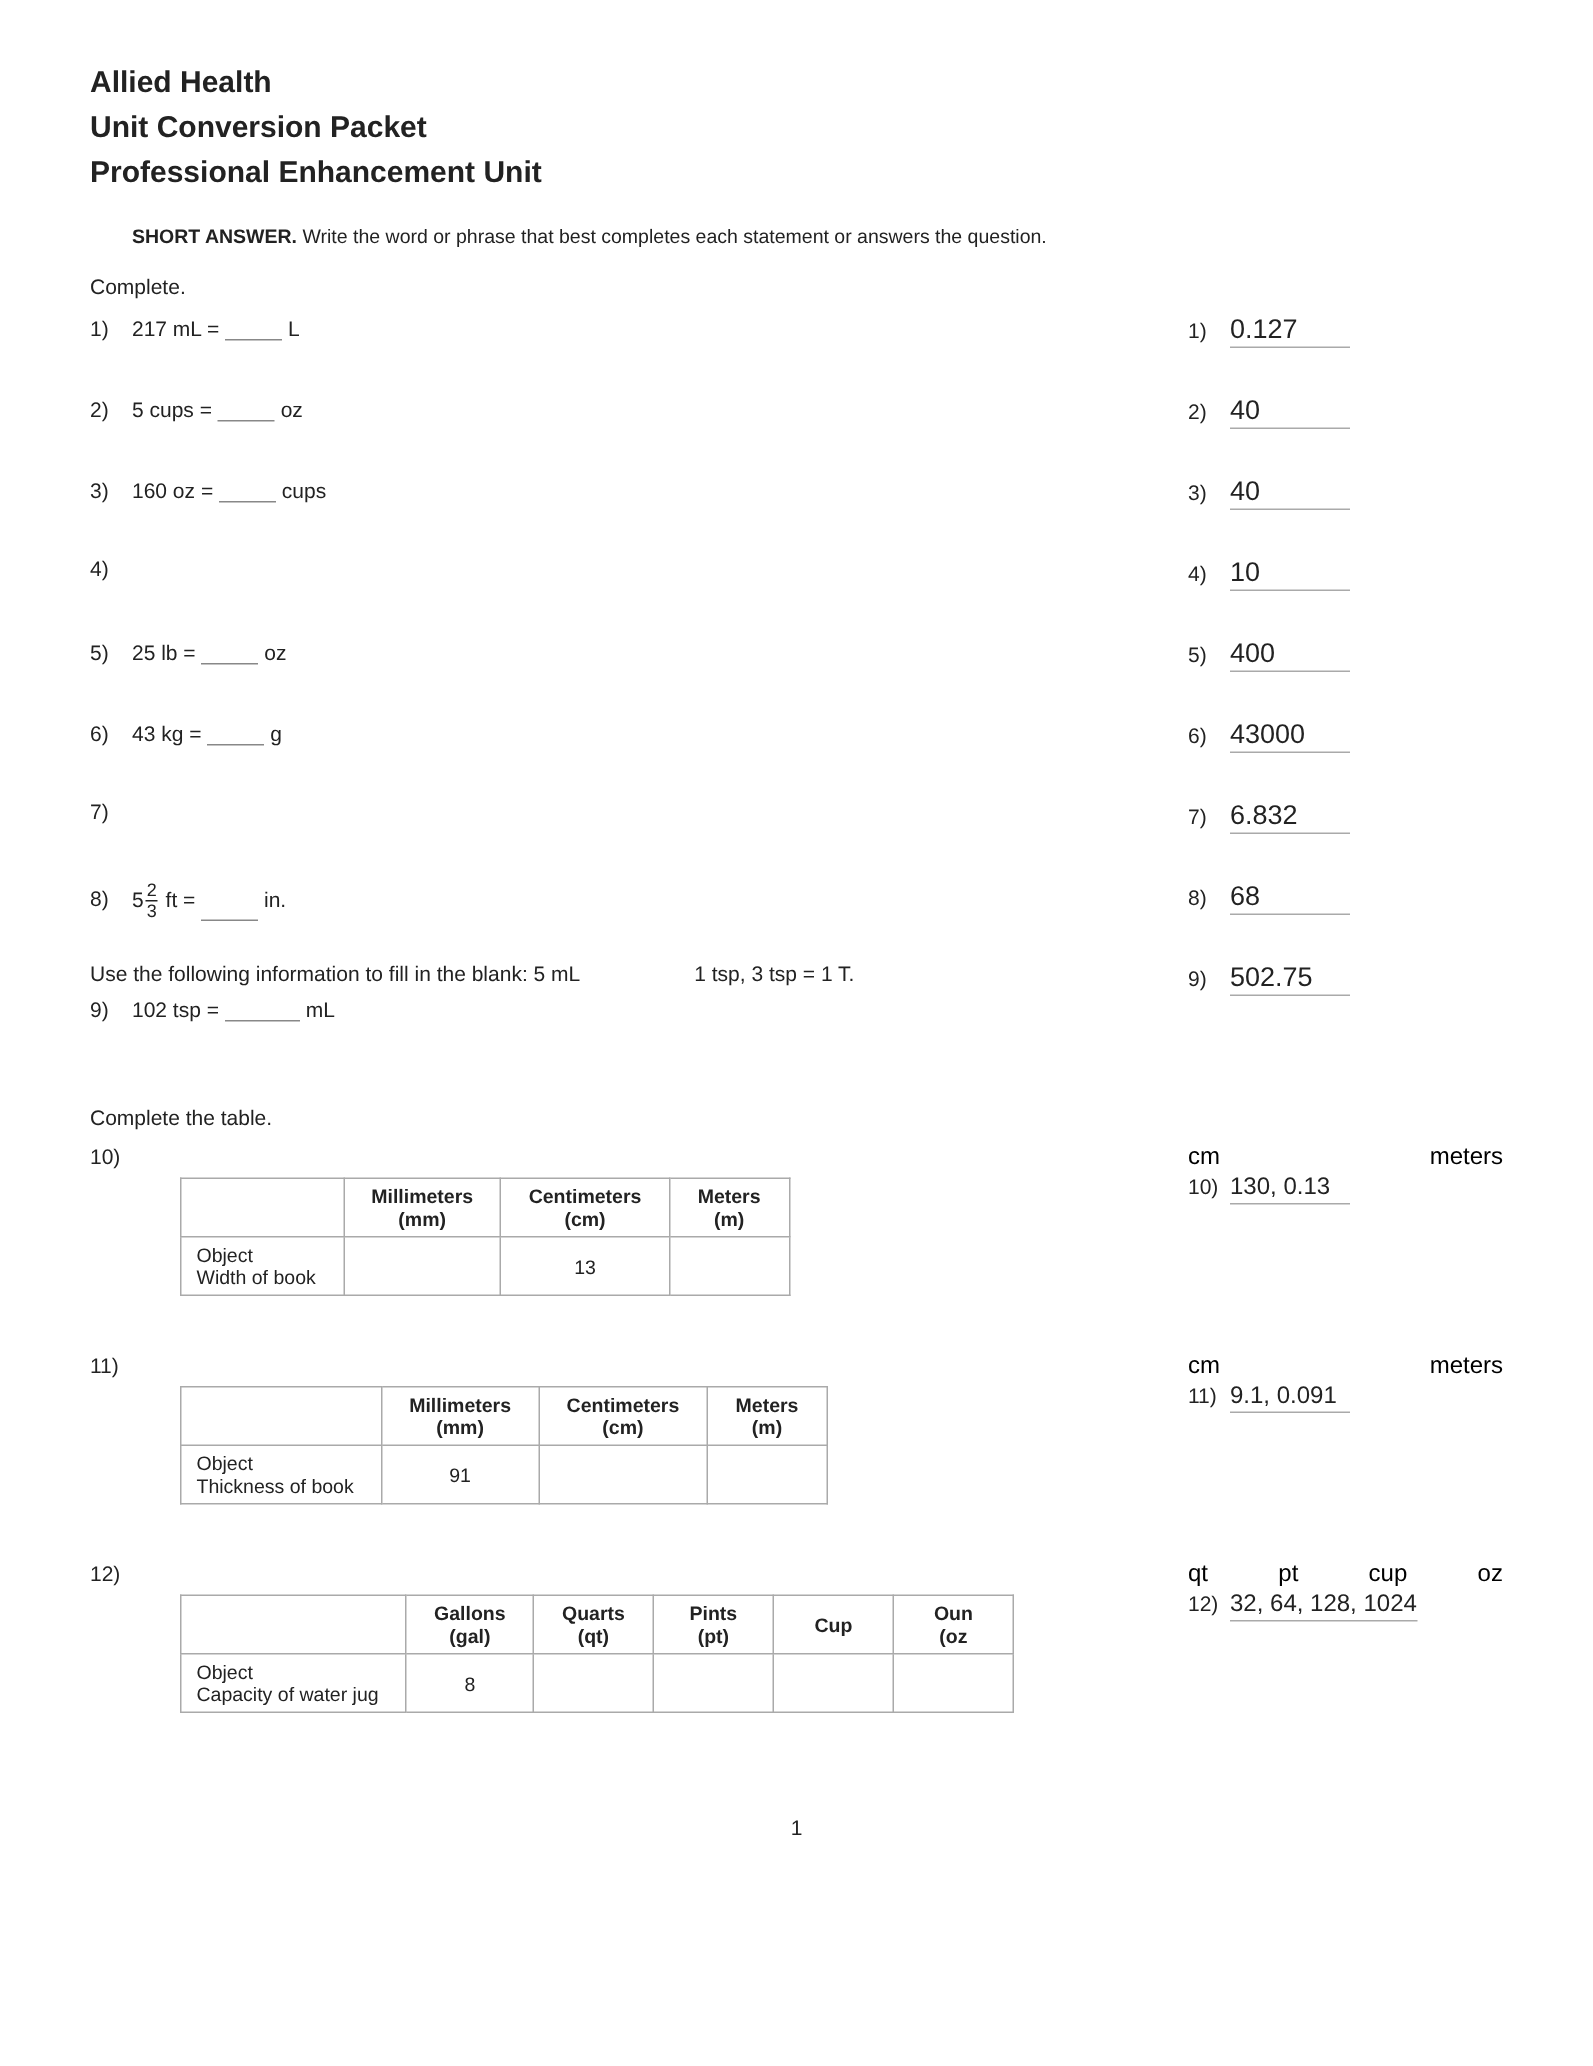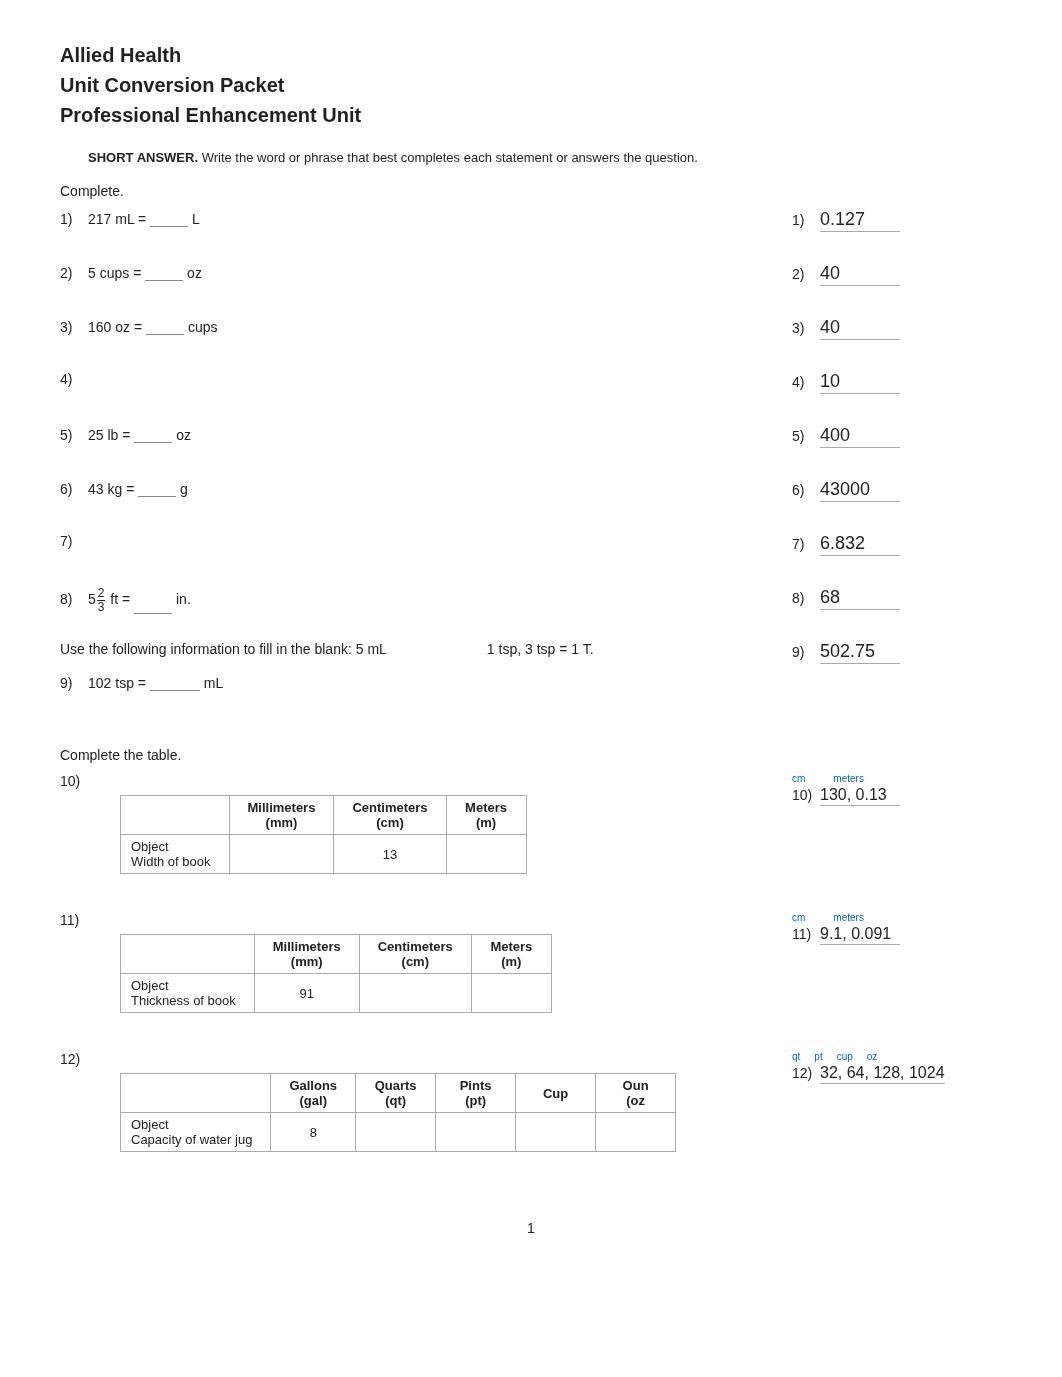--- a/index.html
+++ b/index.html
@@ -101,24 +101,24 @@
       border-bottom: 1px solid #222;
       padding: 0 1px;
     }
     .fraction .denominator {
       padding: 0 1px;
     }
 
     
     .info-line {
       font-size: 14px;
-      margin-bottom: 16px;
+      margin-bottom: 6px;
       display: flex;
       align-items: center;
-      gap: 100px;
+      gap: 76px;
     }
     
     .table-section {
       margin-bottom: 30px;
     }
     .conv-table {
       border-collapse: collapse;
       margin-left: 60px;
       margin-bottom: 8px;
     }
@@ -129,25 +129,26 @@
       text-align: center;
       min-width: 80px;
     }
     .conv-table td.obj-label {
       text-align: left;
       padding-left: 10px;
     }
 
     
     .answer-table-label {
-      font-size: 10px;
-      color: #0369a1;
+      font-size: 16px;
+      color: #000000;
       margin-bottom: 2px;
       display: flex;
       gap: 8px;
+      justify-content: space-between;
     }
 
     .page-footer {
       text-align: center;
       font-size: 14px;
       margin-top: 60px;
     }
   </style>
 </head>
 <body>

